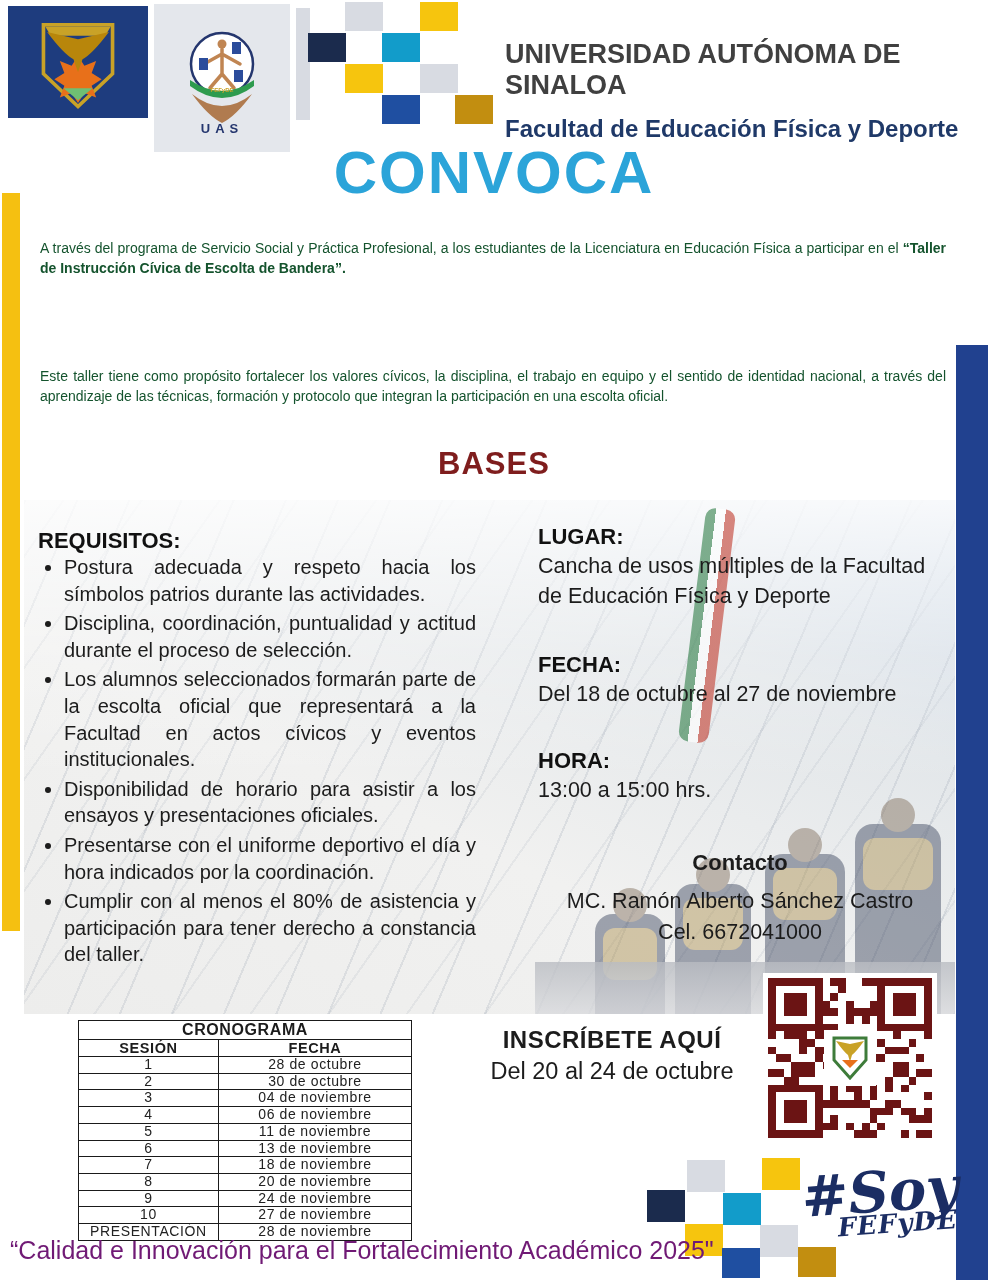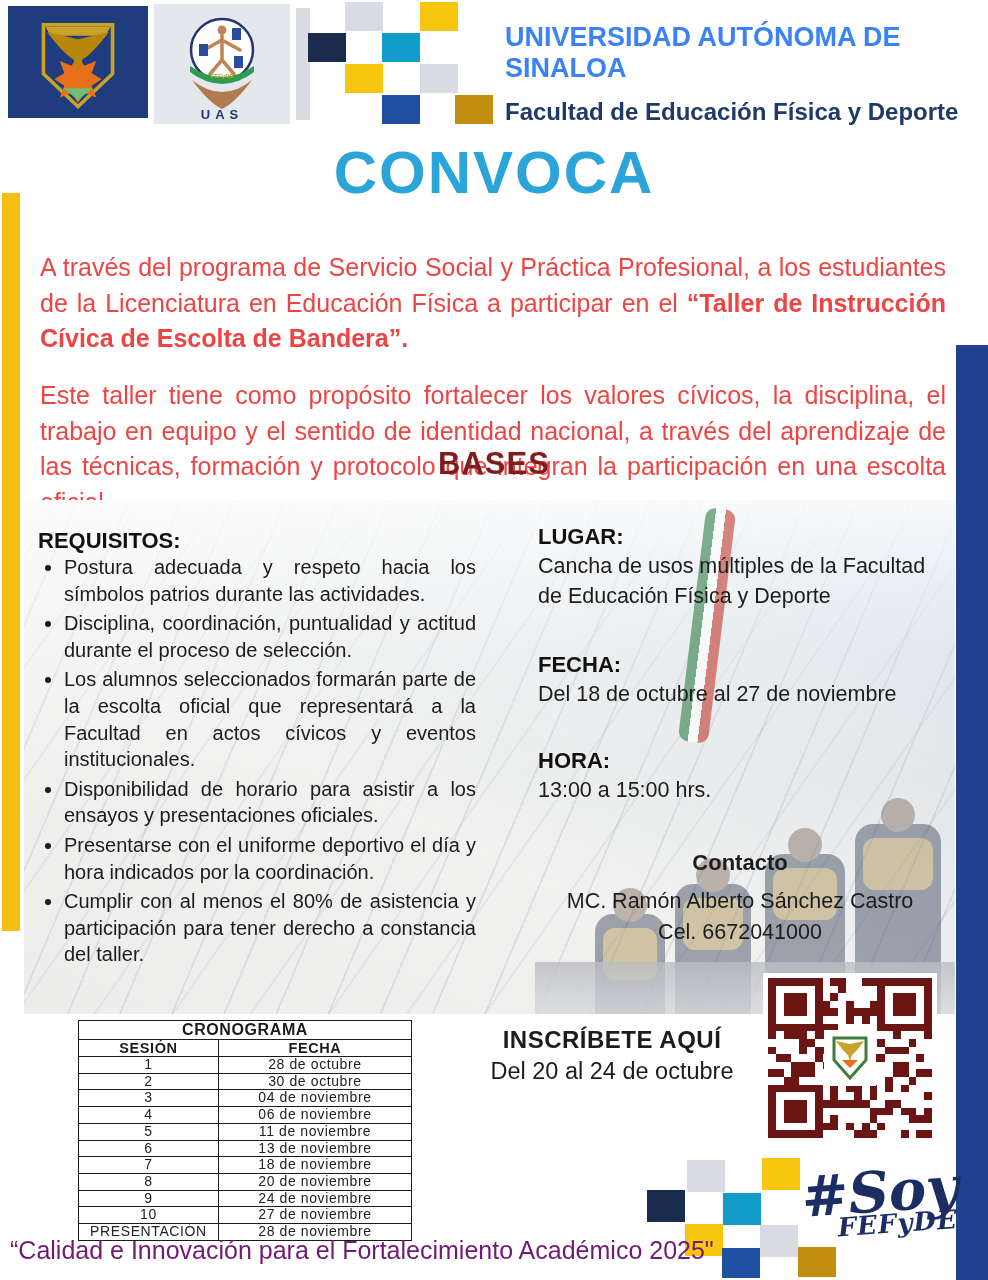--- a/index.html
+++ b/index.html
@@ -2,39 +2,39 @@
 <html><head>
 <meta charset="utf-8">
 <style>
   html,body{margin:0;padding:0;background:#888;}
   .page{position:relative;width:988px;height:1280px;background:#ffffff;overflow:hidden;
         font-family:"Liberation Sans",sans-serif;color:#1c1c1c;margin:0 auto;}
 
   
   .logo-uas{position:absolute;left:8px;top:6px;width:140px;height:112px;background:#1E3C7E;
             display:flex;align-items:center;justify-content:center;}
-  .logo-fefyde{position:absolute;left:154px;top:4px;width:136px;height:120px;background:#E4E7EC;
+  .logo-fefyde{position:absolute;left:154px;top:4px;width:136px;height:148px;background:#E4E7EC;
             display:flex;align-items:center;justify-content:center;text-align:center;}
   .hdr-titles{position:absolute;left:505px;top:22px;width:475px;}
-  .hdr-univ{font-size:27px;font-weight:bold;color:#3b82f6;letter-spacing:0px;line-height:1.15;}
+  .hdr-univ{font-size:27px;font-weight:bold;color:#404040;letter-spacing:0px;line-height:1.15;margin-top:17px;}
   .hdr-fac{font-size:24px;font-weight:bold;color:#1F3968;margin-top:14px;}
   .mosaic div{position:absolute;}
   .sq{width:38px;height:29px;}
   .c-yellow{background:#F6C50E}.c-gray{background:#D8DBE2}.c-navy{background:#1B2B4D}
   .c-cyan{background:#129CCA}.c-blue{background:#1F4FA1}.c-gold{background:#C28E10}
 
   
   .bar-left{position:absolute;left:2px;top:193px;width:18px;height:738px;background:#F5C011;}
   .bar-right{position:absolute;left:956px;top:345px;width:32px;height:935px;background:#21418F;}
 
   
   .convoca{position:absolute;left:0;top:138px;width:988px;text-align:center;
            font-size:60px;font-weight:bold;color:#2BA4D9;letter-spacing:2px;}
-  .para{position:absolute;left:40px;width:906px;font-size:25px;line-height:1.42;
-        text-align:justify;color:#ef4444;}
+  .para{position:absolute;left:40px;width:906px;font-size:14px;line-height:1.42;
+        text-align:justify;color:#14532d;}
   .p1{top:225px;}
   .p2{top:353px;}
   .bases{position:absolute;left:0;top:446px;width:988px;text-align:center;
          font-size:31px;font-weight:bold;color:#7f1d1d;letter-spacing:1px;}
 
   
   .photo{position:absolute;left:24px;top:500px;width:931px;height:514px;overflow:hidden;
          background:linear-gradient(205deg,#ccd8e6 0%,#e3e7ea 28%,#f1f1f0 60%,#ededec 100%);}
   .photo .truss{position:absolute;inset:0;
      background:

